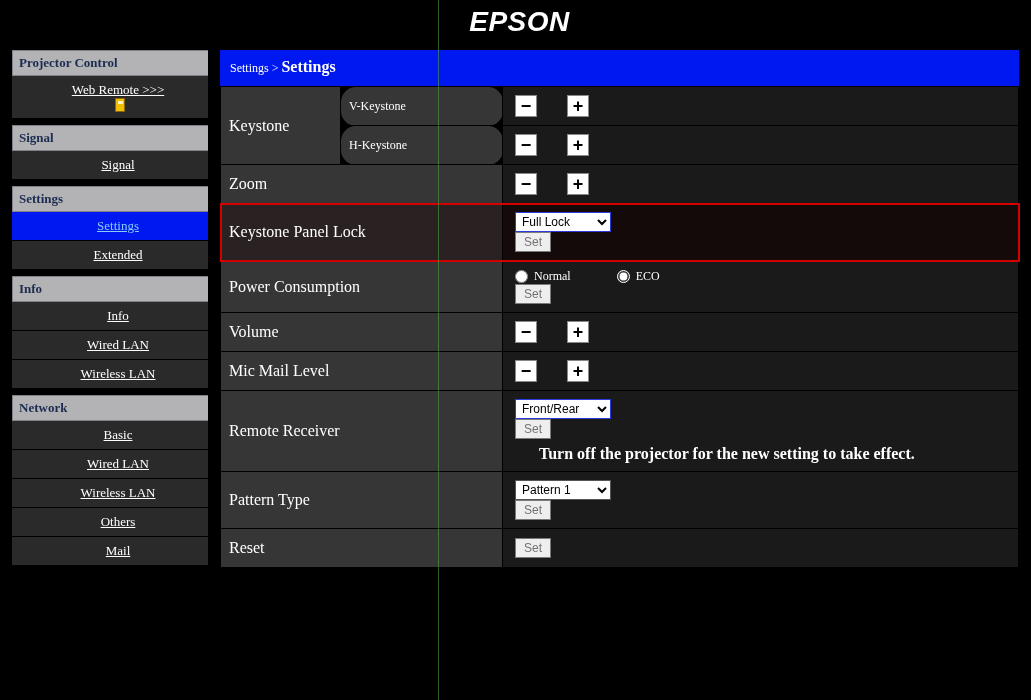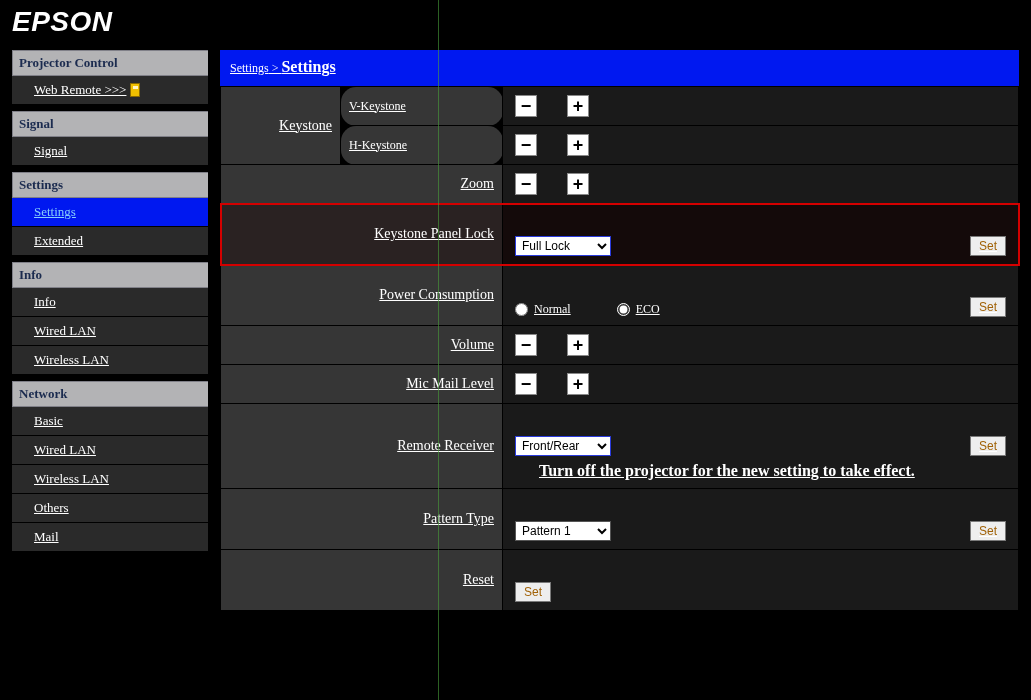--- a/index.html
+++ b/index.html
@@ -13,20 +13,21 @@
     overflow: hidden;
   }
   .logo {
     font-family: Arial, sans-serif;
     font-weight: 700;
     font-style: italic;
     font-size: 28px;
     color: #fff;
     padding: 6px 4px 12px 12px;
     letter-spacing: 0.5px;
+    text-align: center;
   }
   .layout {
     display: flex;
     gap: 12px;
     padding: 0 12px;
   }
   .sidebar { width: 196px; }
   .nav-group { margin-bottom: 6px; }
   .nav-header {
     background: #b3b3b5;
@@ -39,20 +40,21 @@
   }
   .nav-item {
     background: #2a2a2a;
     padding: 6px 6px 6px 22px;
     border-bottom: 1px solid #000;
     color: #fff;
     text-decoration: underline;
     cursor: pointer;
     display: flex;
     align-items: center;
+    flex-direction: column;
   }
   .nav-item.active {
     background: #0018f0;
     color: #87cefa;
   }
   .remote-icon {
     display:inline-block;
     width:10px; height:14px;
     background:#f0c000;
     border:1px solid #8a6a00;
@@ -60,38 +62,38 @@
     position:relative;
   }
   .remote-icon::after{
     content:"";
     position:absolute;
     left:2px; top:2px;
     width:5px; height:3px;
     background:#fff4c2;
   }
 
-  .main { flex: 1; text-decoration: underline; }
+  .main { flex: 1; }
   .breadcrumb {
     background: #0018f0;
     color: #fff;
     padding: 8px 10px 10px 10px;
     font-size: 12px;
   }
   .breadcrumb b { font-size: 16px; }
 
   .grid { border-collapse: collapse; width: 100%; }
   .grid td {
     background: #363636;
     border: 1px solid #000;
     padding: 0;
     vertical-align: middle;
     color:#fff;
   }
-  .grid td.label1 { width: 120px; padding: 10px 8px; font-size: 14px; text-align: right; }
+  .grid td.label1 { width: 120px; padding: 10px 8px; font-size: 16px; }
   .grid td.label2 { width: 162px; padding: 10px 8px; font-size: 12px; border-radius: 15px; }
   .grid td.value { background:#1a1a1a; padding:8px 12px; }
   .grid tr.highlight td { background:#2a2222; }
   .grid tr.highlight td.value { background:#140a0a; }
   .grid tr.highlight { outline: 2px solid #d40000; outline-offset:-1px; }
 
   .pm-btn {
     display:inline-flex;
     align-items:center;
     justify-content:center;
@@ -101,32 +103,31 @@
     font-family: Arial, sans-serif;
     font-weight:700;
     font-size:18px;
     line-height:1;
     border:1px solid #888;
     cursor:pointer;
     user-select:none;
   }
   .pm-gap { display:inline-block; width:30px; }
 
-  .row-controls { display:flex; align-items:flex-end; justify-content:space-between; }
+  .row-controls { display:flex; align-items:flex-start; justify-content:space-between;flex-direction:column; }
   .left-controls { display:flex; align-items:center; gap:0; }
 
   .set-btn {
     background:#eee;
-    color:#a16207;
+    color:#737373;
     border:1px solid #7a7a7a;
     padding:2px 8px;
     font-family: Arial, sans-serif;
     font-size:12px;
     cursor:pointer;
-    margin-top:24px;
   }
 
   select.dd {
     background:#fff;
     color:#000;
     border:1px solid #2a3bdc;
     font-family: Arial, sans-serif;
     font-size:12px;
     padding:1px 2px;
     min-width:96px;

